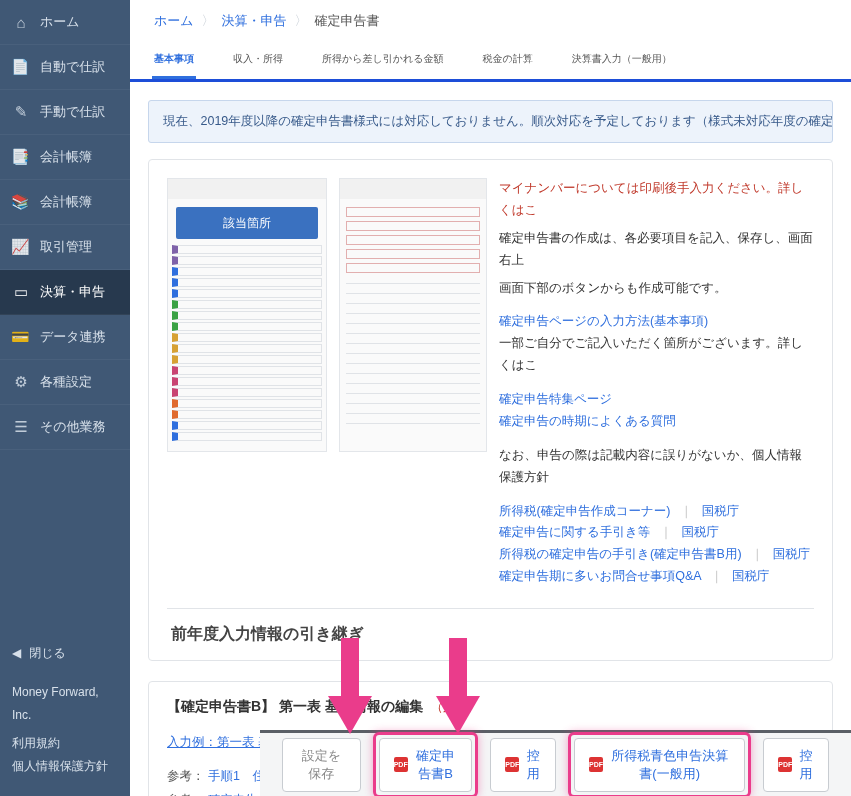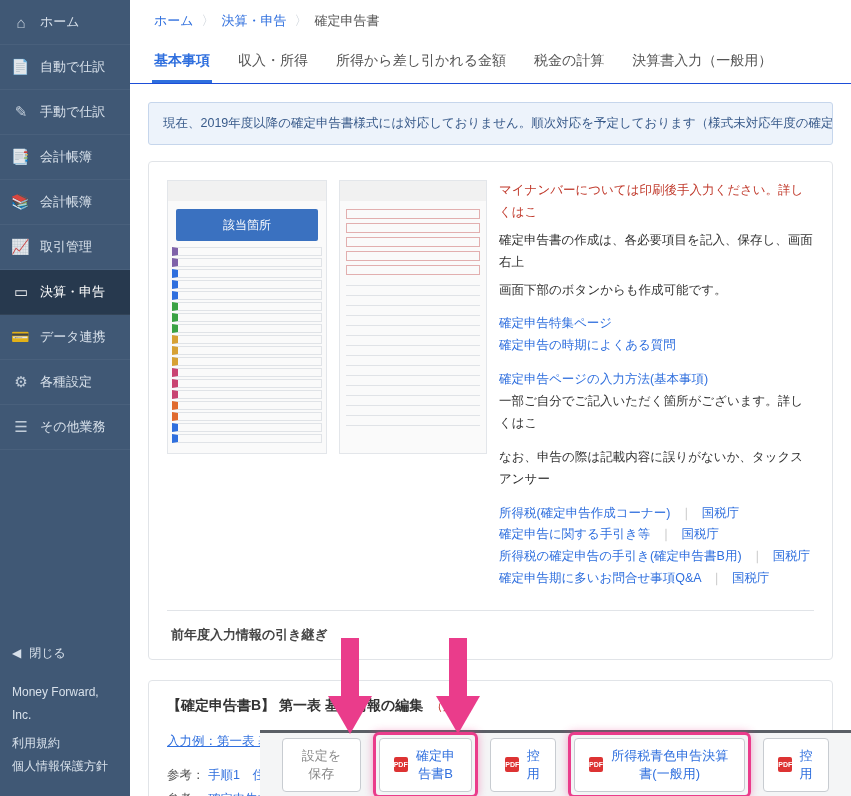--- a/index.html
+++ b/index.html
@@ -90,24 +90,24 @@
   right: -3px;
   top: 50%;
   transform: translateY(-50%);
   color: #c6cdd5;
 }
 .crumbs .crumb.current { color: #555; cursor: default; }
 
 
 .tabs {
   display: flex;
-  gap: 24px;
+  gap: 35px;
   padding: 0 22px;
-  border-bottom: 1px solid #1d4ed8;
-  font-size: 14px;
+  border-bottom: 3px solid #1d4ed8;
+  font-size: 10px;
 }
 .tabs .tab {
   padding: 10px 2px;
   color: #555;
   cursor: pointer;
 }
 .tabs .tab.active {
   color: #2f6fde;
   font-weight: 600;
   border-bottom: 3px solid #2f6fde;
@@ -170,21 +170,21 @@
 .ov-text p { margin-bottom: 6px; }
 .ov-text a { color: #2f6fde; text-decoration: none; }
 .ov-text .links a { display: inline; }
 .ov-text .linkline { white-space: nowrap; }
 .ov-text .sep { color: #bbb; margin: 0 6px; }
 
 .carry-row {
   margin-top: 20px;
   border-top: 1px solid #e1e4e8;
   padding: 15px 4px;
-  font-size: 13px;
+  font-size: 16px;
   font-weight: 600;
   color: #444;
 }
 
 
 .sec {
   border: 1px solid #e1e4e8;
   border-radius: 4px;
   margin-top: 20px;
   padding: 16px 18px;
@@ -404,28 +404,28 @@
               <div class="r"></div>
                 <div class="r"></div>
                 <div class="r"></div>
             </div>
           </div>
           <div class="ov-text">
             <p><span class="warn">マイナンバーについては印刷後手入力ください。詳しくはこ</span></p>
             <p>確定申告書の作成は、各必要項目を記入、保存し、画面右上</p>
             <p>画面下部のボタンからも作成可能です。</p>
             <p style="margin-top:12px;">
+              <a href="#">確定申告ページの入力方法(基本事項)</a><br>
+              <span> 一部ご自分でご記入いただく箇所がございます。詳しくはこ</span>
+            </p>
+            <p style="margin-top:12px;">
               <a href="#">確定申告特集ページ</a><br>
               <a href="#">確定申告の時期によくある質問</a>
             </p>
-            <p style="margin-top:12px;">
-              <a href="#">確定申告ページの入力方法(基本事項)</a><br>
-              <span> 一部ご自分でご記入いただく箇所がございます。詳しくはこ</span>
-            </p>
-            <p style="margin-top:12px;">なお、申告の際は記載内容に誤りがないか、タックスアンサー</p>
+            <p style="margin-top:12px;">なお、申告の際は記載内容に誤りがないか、個人情報保護方針</p>
             <div class="links" style="margin-top:12px;">
               <div class="linkline">
                 <a href="#">所得税(確定申告作成コーナー)</a>
                 <span class="sep">｜</span>
                 <a href="#">国税庁</a>
               </div>
               <div class="linkline">
                 <a href="#">確定申告に関する手引き等</a>
                 <span class="sep">｜</span>
                 <a href="#">国税庁</a>

